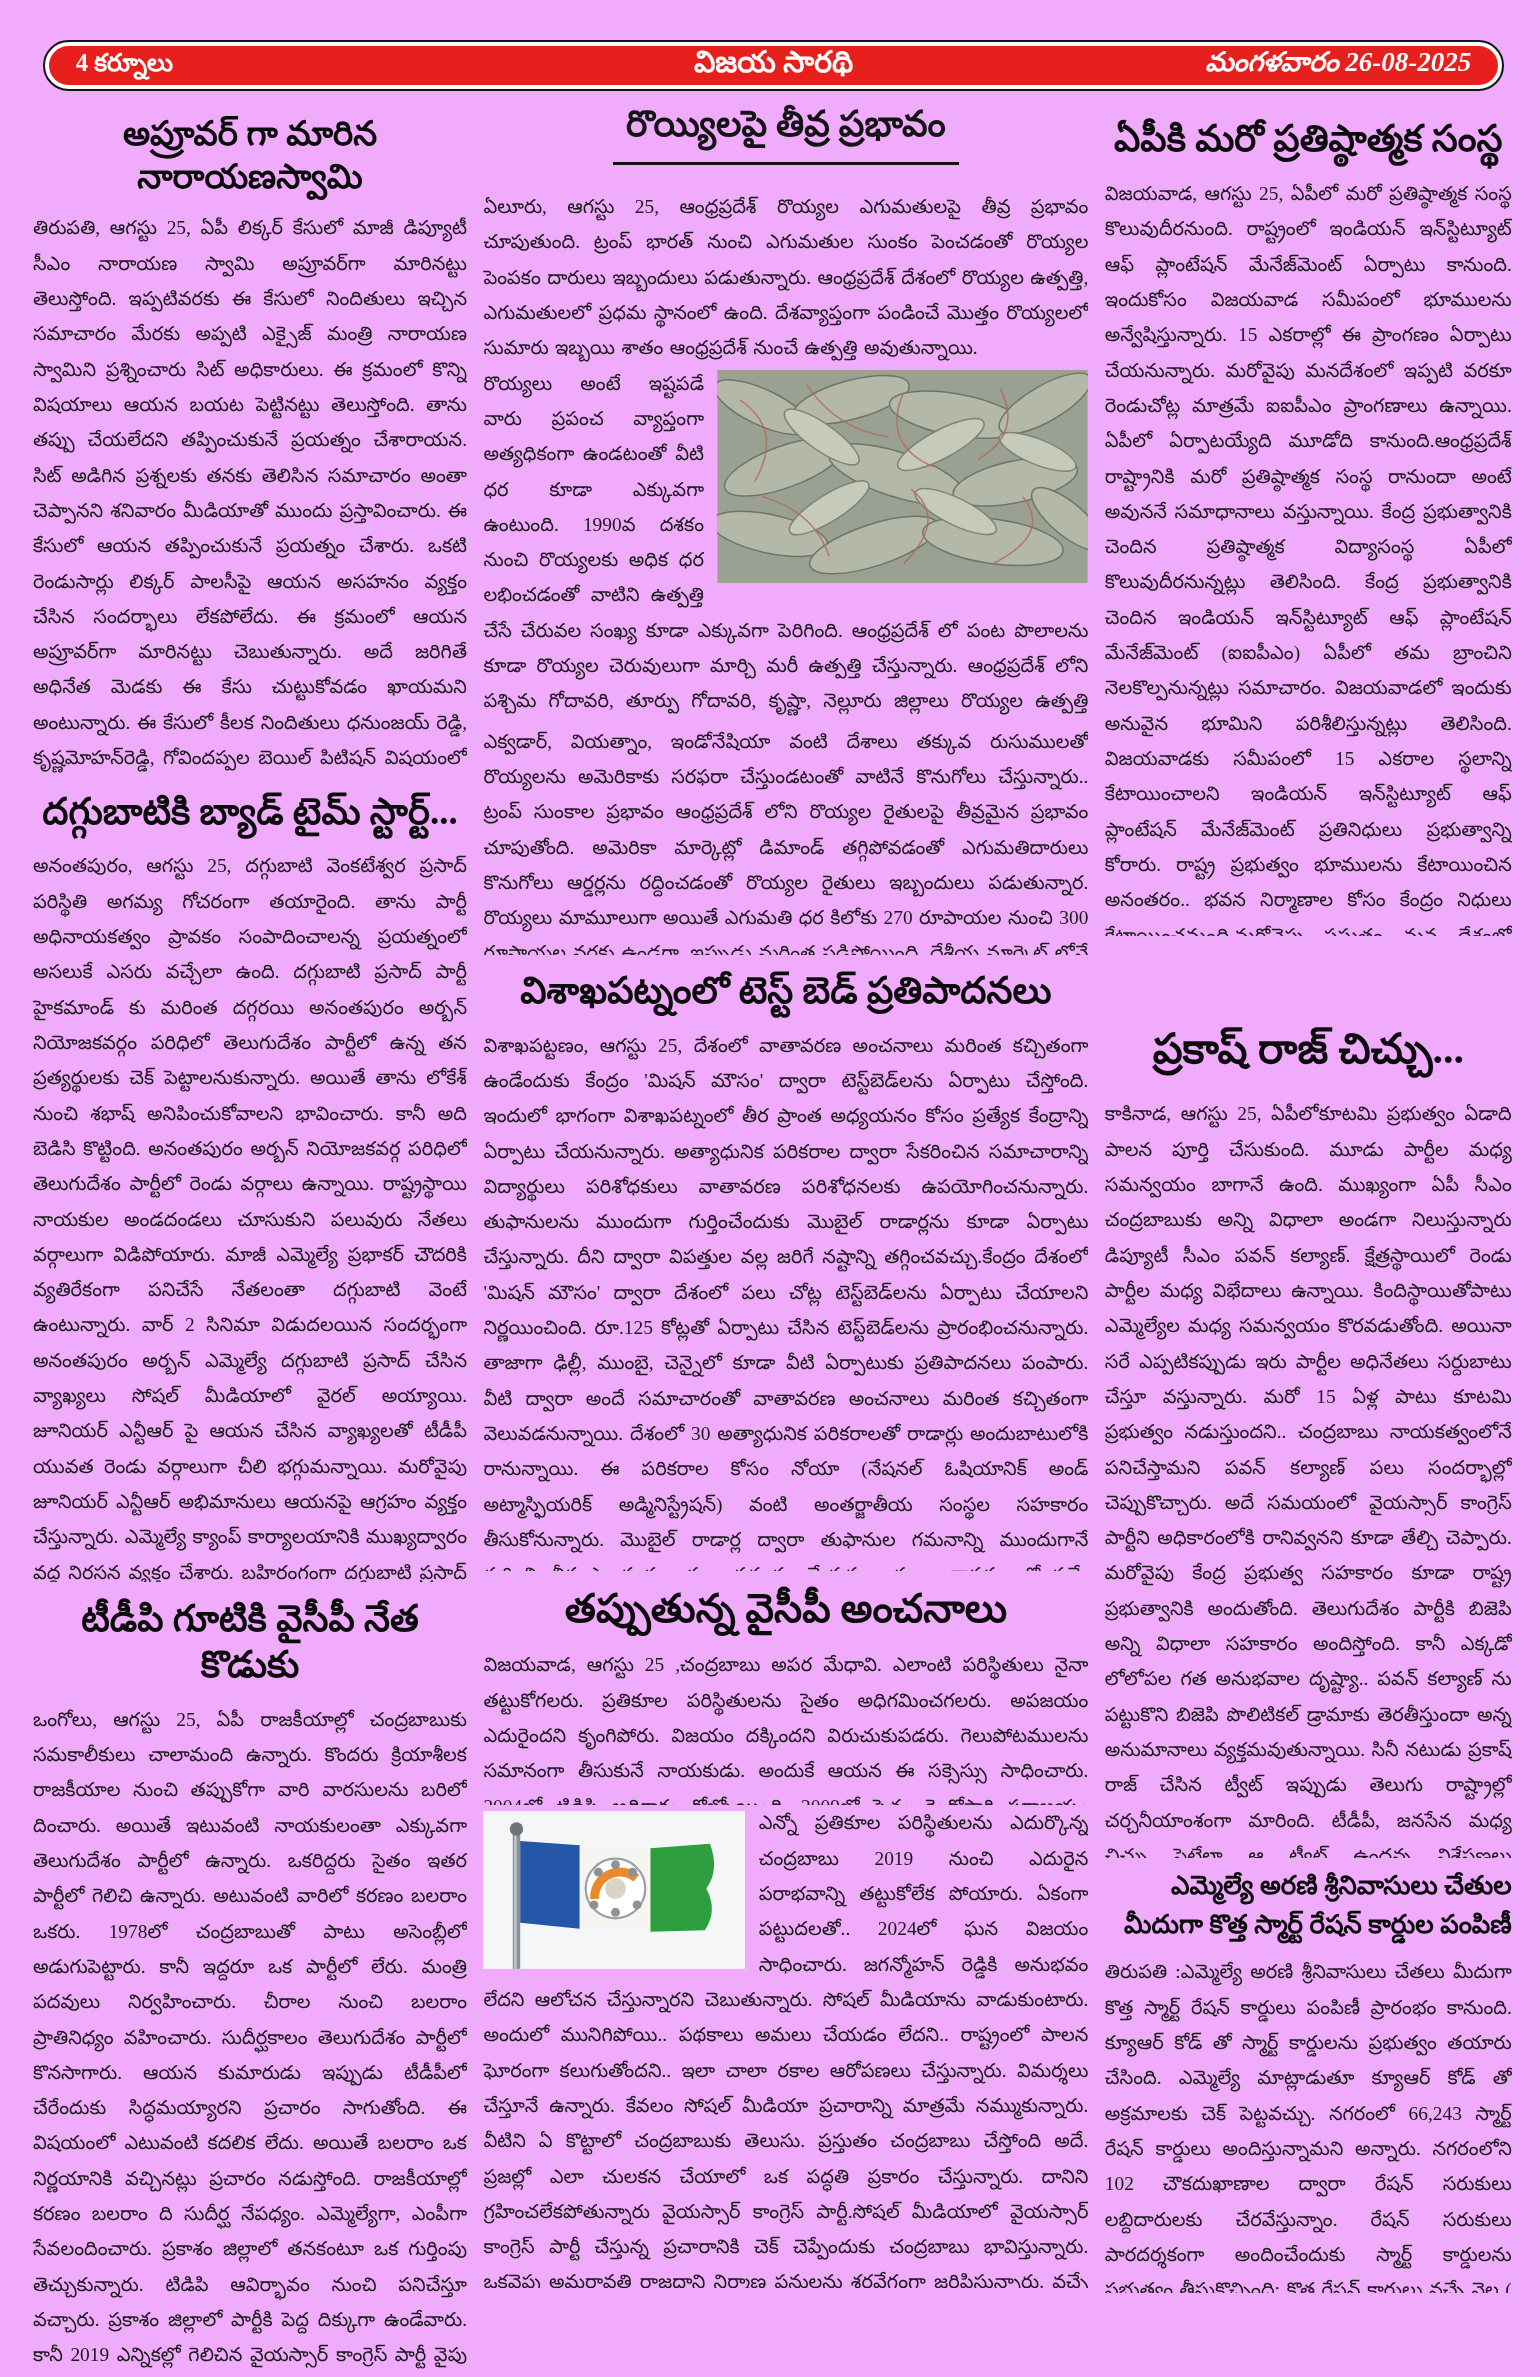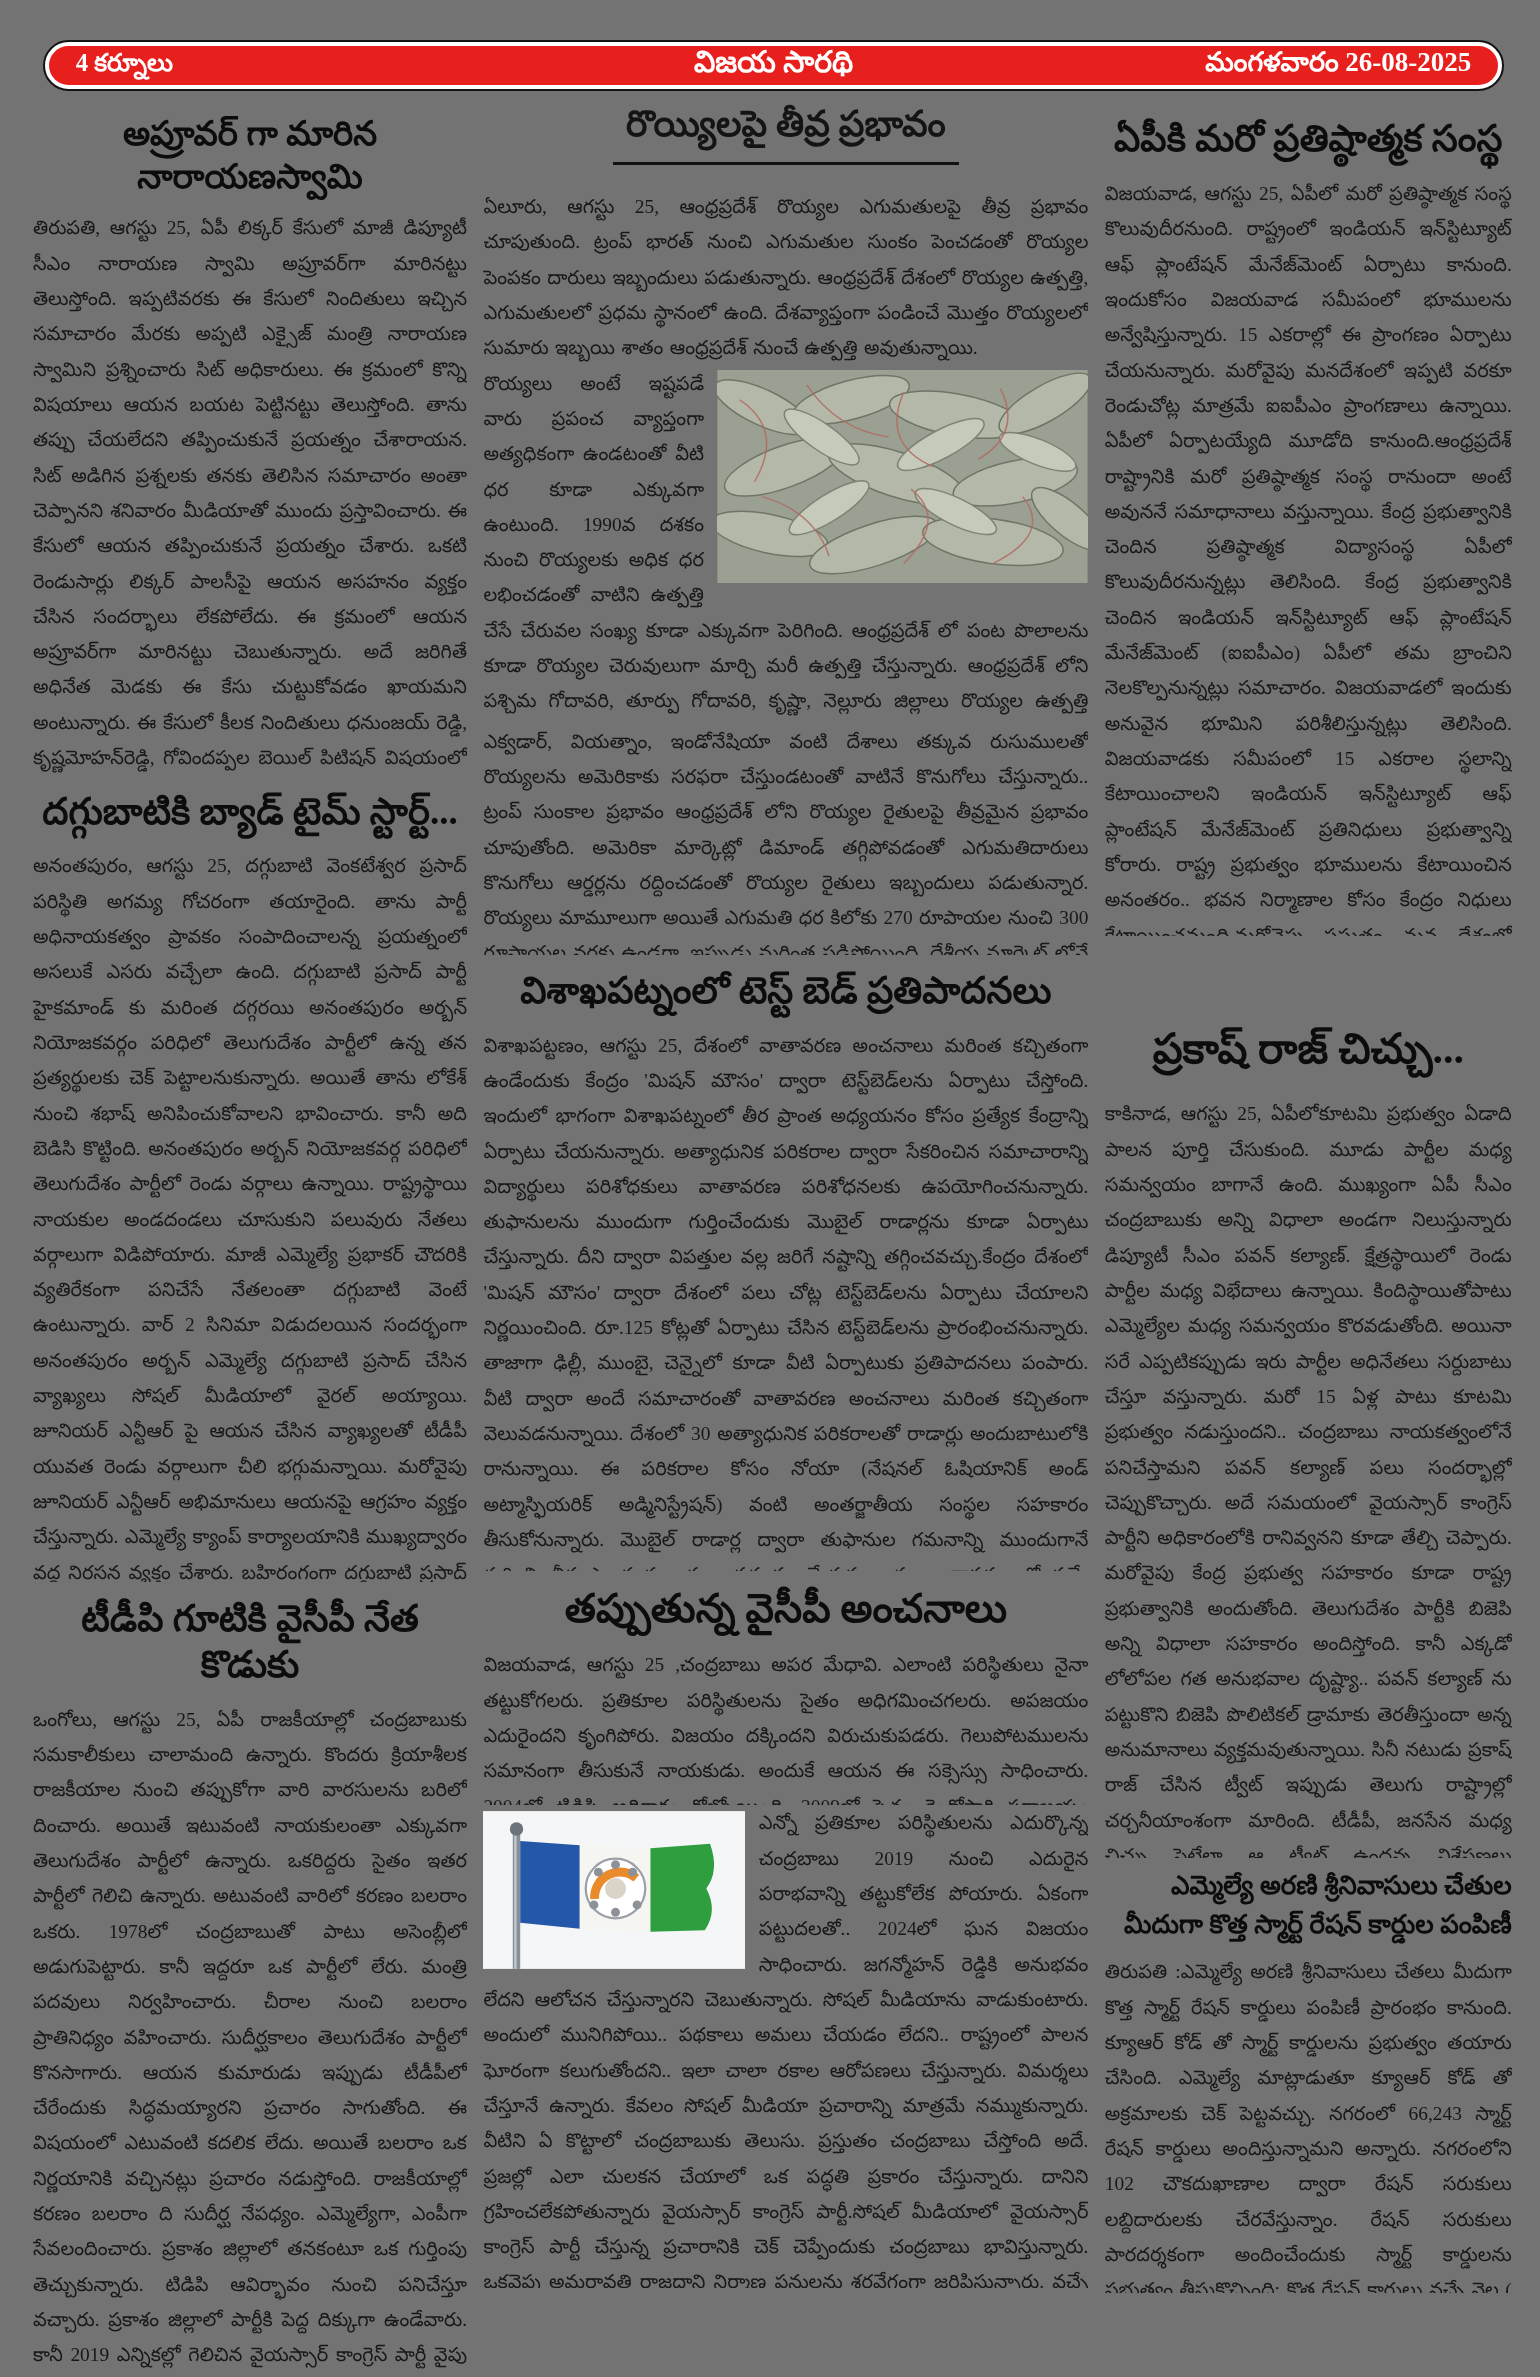--- a/index.html
+++ b/index.html
@@ -1,33 +1,33 @@
 <!DOCTYPE html>
 <html style="font-size:12px"><head>
 <meta charset="utf-8">
 <style>
   * { margin:0; padding:0; box-sizing:border-box; }
   html,body { background:#ffffff; }
   .page {
     position:relative; width:1541px; height:2377px; overflow:hidden;
-    background:#737373; color:#141414;
+    background:#f0abfc; color:#141414;
     font-family:"Liberation Serif","DejaVu Serif",serif;
   }
   
   .masthead {
     position:absolute; left:43px; right:37px; top:40px; height:51px;
     border:2.2px solid #141414; border-radius:27px; background:#ffffff; padding:3.7px;
   }
   .masthead-bar {
     width:100%; height:100%; border-radius:21px; background:#e8201d;
     display:flex; align-items:center; padding:0 27px;
   }
   .masthead-bar .m-left  { flex:1; text-align:left;  color:#fff; font-weight:bold; font-size:24.6px; }
   .masthead-bar .m-title { flex:0 0 auto; text-align:center; color:#fff; font-weight:bold; font-size:30px; }
-  .masthead-bar .m-right { flex:1; text-align:right; color:#fff; font-weight:bold; font-size:27px; }
+  .masthead-bar .m-right { flex:1; text-align:right; color:#fff; font-weight:bold; font-size:27px;font-style:italic; }
   
   .cols { position:absolute; left:33px; top:103px; width:1479px; display:flex; gap:16.4px; }
   .col-left   { width:434px; }
   .col-mid    { width:605px; }
   .col-right  { width:407px; }
   .headline {
     font-weight:bold; text-align:center; color:#0c0c0c; line-height:1.25;
   }
   .h46 { font-size:34px; margin:10.4px 0 12px 0; }
   .h50 { font-size:37px; margin:13.4px 0 13.4px 0; }

